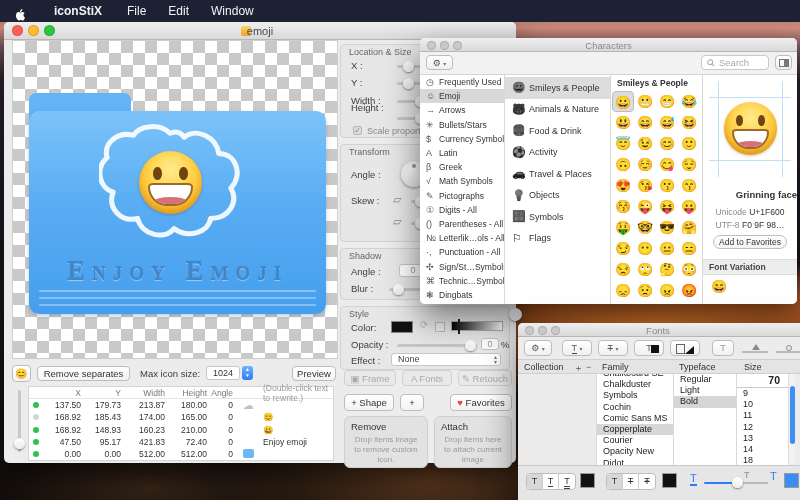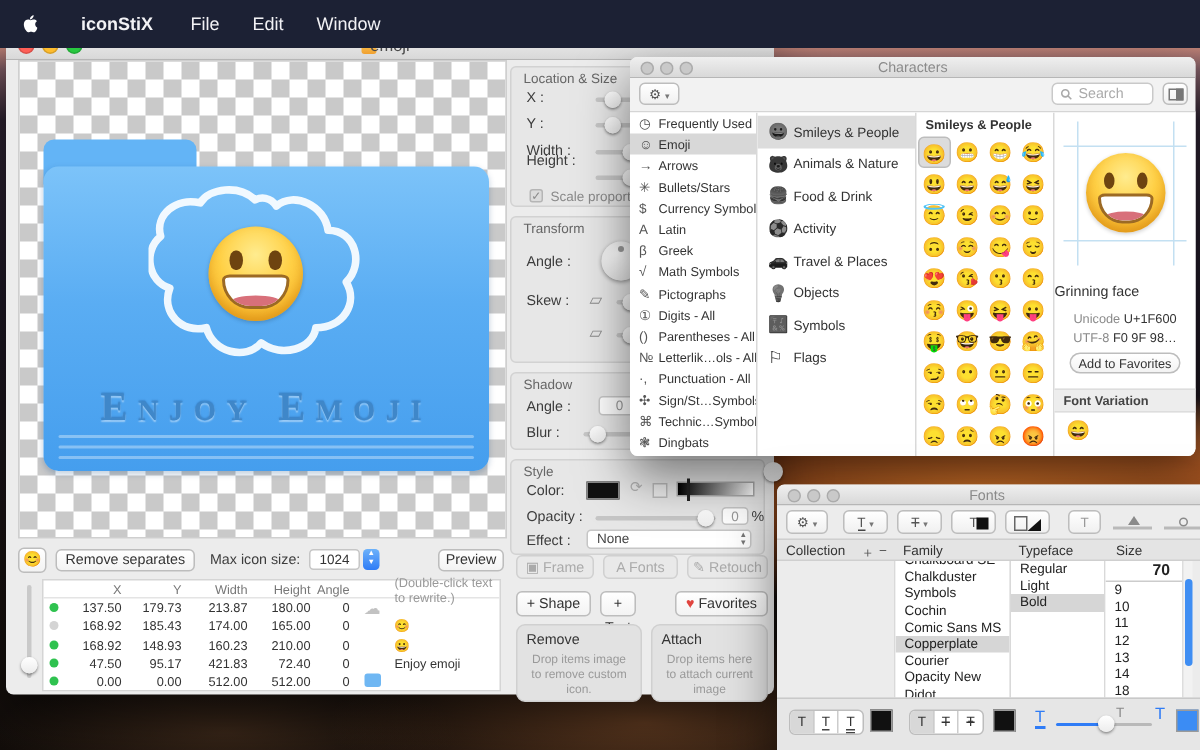--- a/index.html
+++ b/index.html
@@ -7,21 +7,21 @@
 body{font-family:"Liberation Sans",sans-serif;position:relative;background:#16111a}
 .abs{position:absolute}
 
 .wallpaper{position:absolute;inset:0;
  background:
   radial-gradient(420px 100px at 650px 330px,rgba(236,130,44,.95) 0%,rgba(166,79,29,.85) 40%,rgba(60,30,15,0) 75%),
   radial-gradient(240px 70px at 785px 315px,rgba(242,154,74,.9),rgba(60,30,15,0) 70%),
   radial-gradient(300px 90px at 430px 482px,rgba(109,66,36,.8),rgba(0,0,0,0) 70%),
   radial-gradient(220px 60px at 150px 488px,rgba(72,48,30,.7),rgba(0,0,0,0) 70%),
   linear-gradient(180deg,#8c6a70 0px,#d08c7c 28px,#7c5a62 46px,#2c2230 80px,#1d1724 200px,#181210 380px,#120d0a 500px)}
-.menubar{position:absolute;left:0;top:0;width:800px;height:32px;background:#1c2134;display:flex;align-items:center;color:#fff;font-size:12px;z-index:50}
+.menubar{position:absolute;left:0;top:0;width:800px;height:22px;background:#1c2134;display:flex;align-items:flex-end;color:#fff;font-size:12px;z-index:50}
 .menubar .apple{margin:0 18px 0 14px;display:flex;align-items:center}
 .menus{display:flex;gap:0}
 .mitem{padding:0 11px;line-height:22px;color:#f2f2f5}
 .menus .mitem:first-of-type{font-weight:bold;padding-right:14px}
 
 .win{position:absolute;border-radius:5px;box-shadow:0 14px 34px rgba(0,0,0,.5);background:#ececec}
 .titlebar{position:absolute;left:0;top:0;right:0;background:linear-gradient(#efefef,#d9d9d9);border-bottom:1px solid #b6b6b6;border-radius:5px 5px 0 0}
 .tl{position:absolute;width:11px;height:11px;border-radius:50%;border:1px solid rgba(0,0,0,.15)}
 .tl.red{background:#ff5f57}.tl.yel{background:#febc2e}.tl.grn{background:#28c840}.tl.dim{background:#c9c9c9;width:9px;height:9px}
 .wtitle{position:absolute;width:100%;text-align:center;color:#4a4a4a}
@@ -528,21 +528,21 @@
       <span class="guide" style="left:6px;top:85px;width:82px;height:1px"></span>
       <span class="guide" style="left:15px;top:6px;width:1px;height:96px"></span>
       <span class="guide" style="left:79px;top:6px;width:1px;height:96px"></span>
       <div class="smiley" style="left:21px;top:27px;width:53px;height:53px">
         <span class="eye l"></span>
           <span class="eye r"></span>
           <span class="mouth">
             <i></i>
           </span>
       </div>
-      <div class="abs" style="left:0;top:114px;width:100%;text-align:left;font-size:9.5px;font-weight:normal;color:#333">Grinning face</div>
+      <div class="abs" style="left:0;top:114px;width:100%;text-align:right;font-size:9.5px;font-weight:bold;color:#333">Grinning face</div>
       <div class="abs" style="left:0;top:132px;width:100%;text-align:center;font-size:8.5px;color:#333"><span class="lbl-dim">Unicode</span> <span>U+1F600</span></div>
       <div class="abs" style="left:0;top:145px;width:100%;text-align:center;font-size:8.5px;color:#333"><span class="lbl-dim">UTF-8</span> <span>F0 9F 98…</span></div>
       <span class="btn" style="left:10px;top:160px;width:74px;height:14px;line-height:13px;border-radius:7px;font-size:8.5px">Add to Favorites</span>
       <div class="band" style="top:184px;height:15px">Font Variation</div>
       <span class="abs" style="left:8px;top:204px;font-size:13px">😄</span>
     </div>
   </div>
 </section>
 
 <section class="win" style="left:518px;top:323px;width:300px;height:190px;border-radius:5px 0 0 0">

